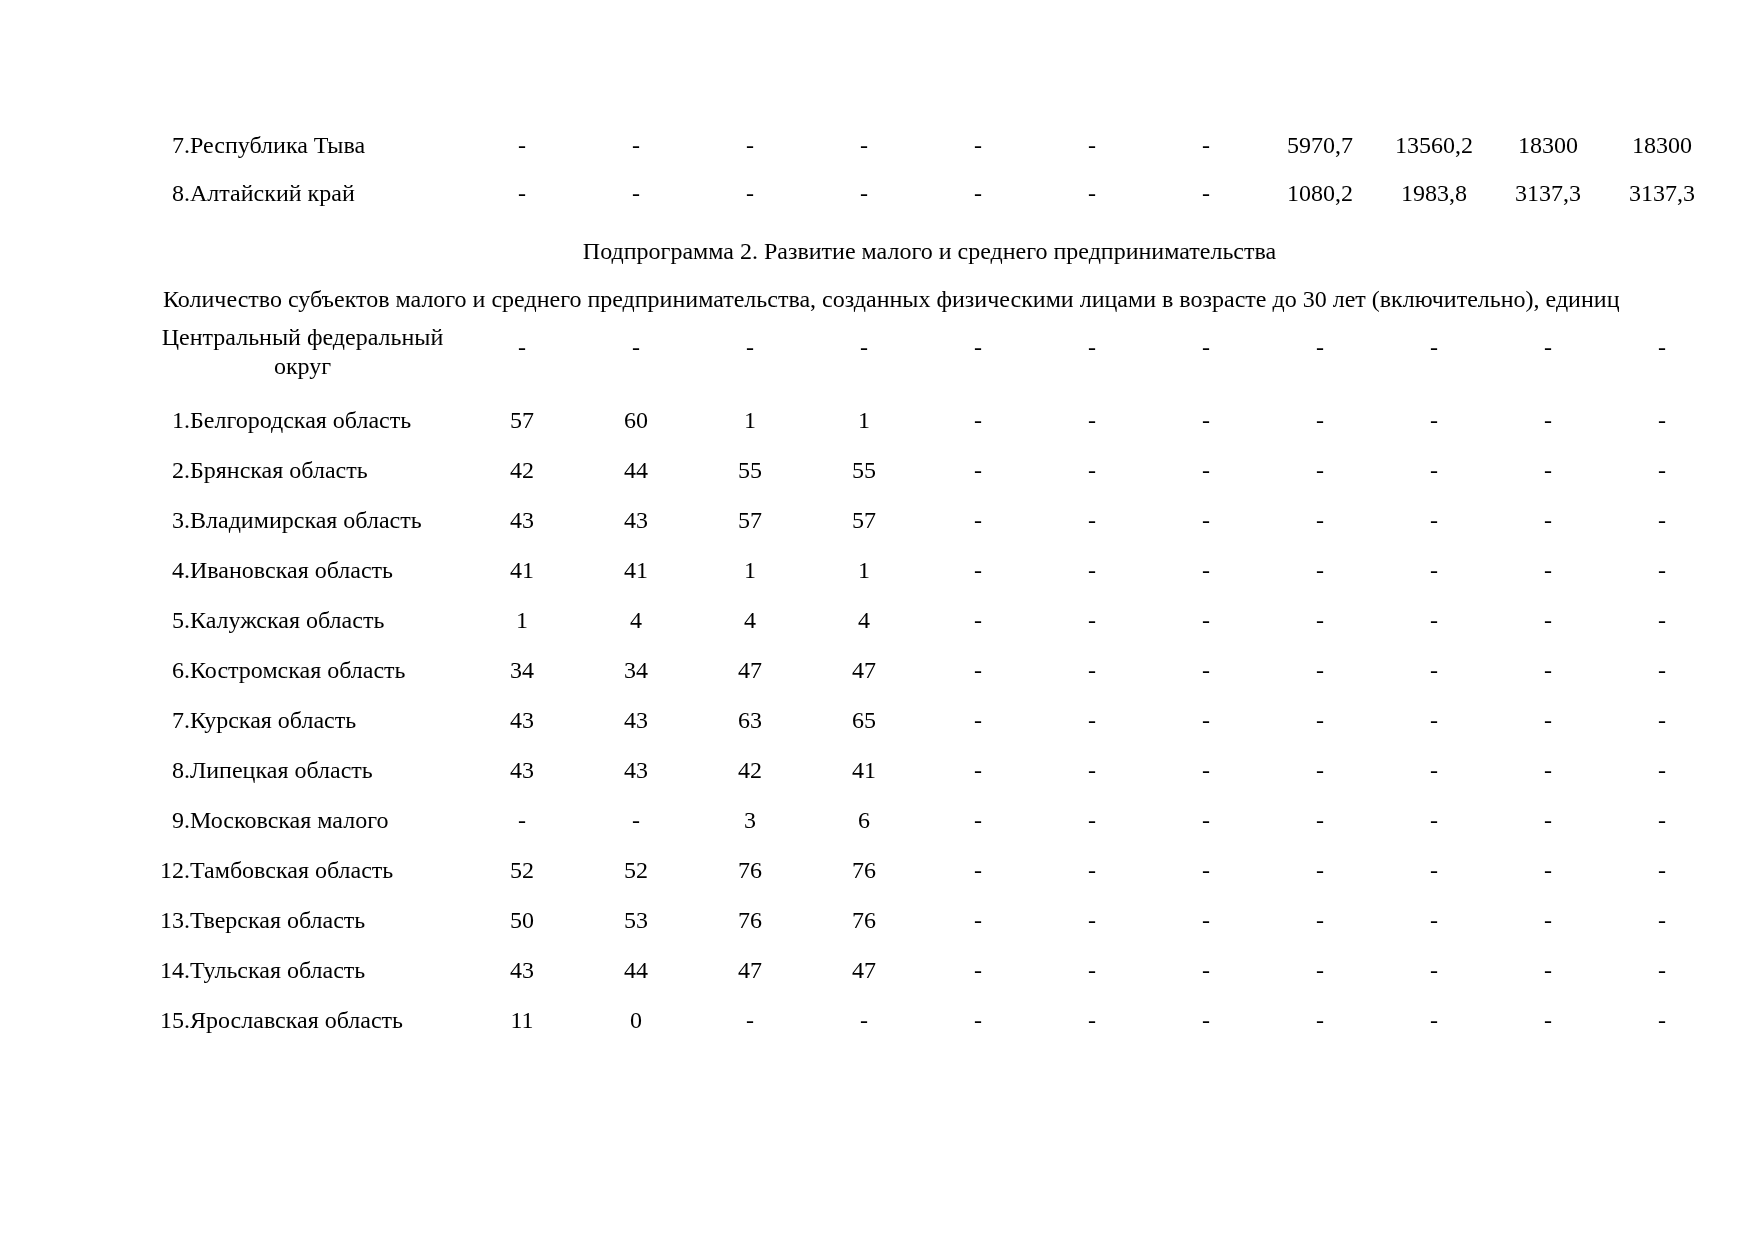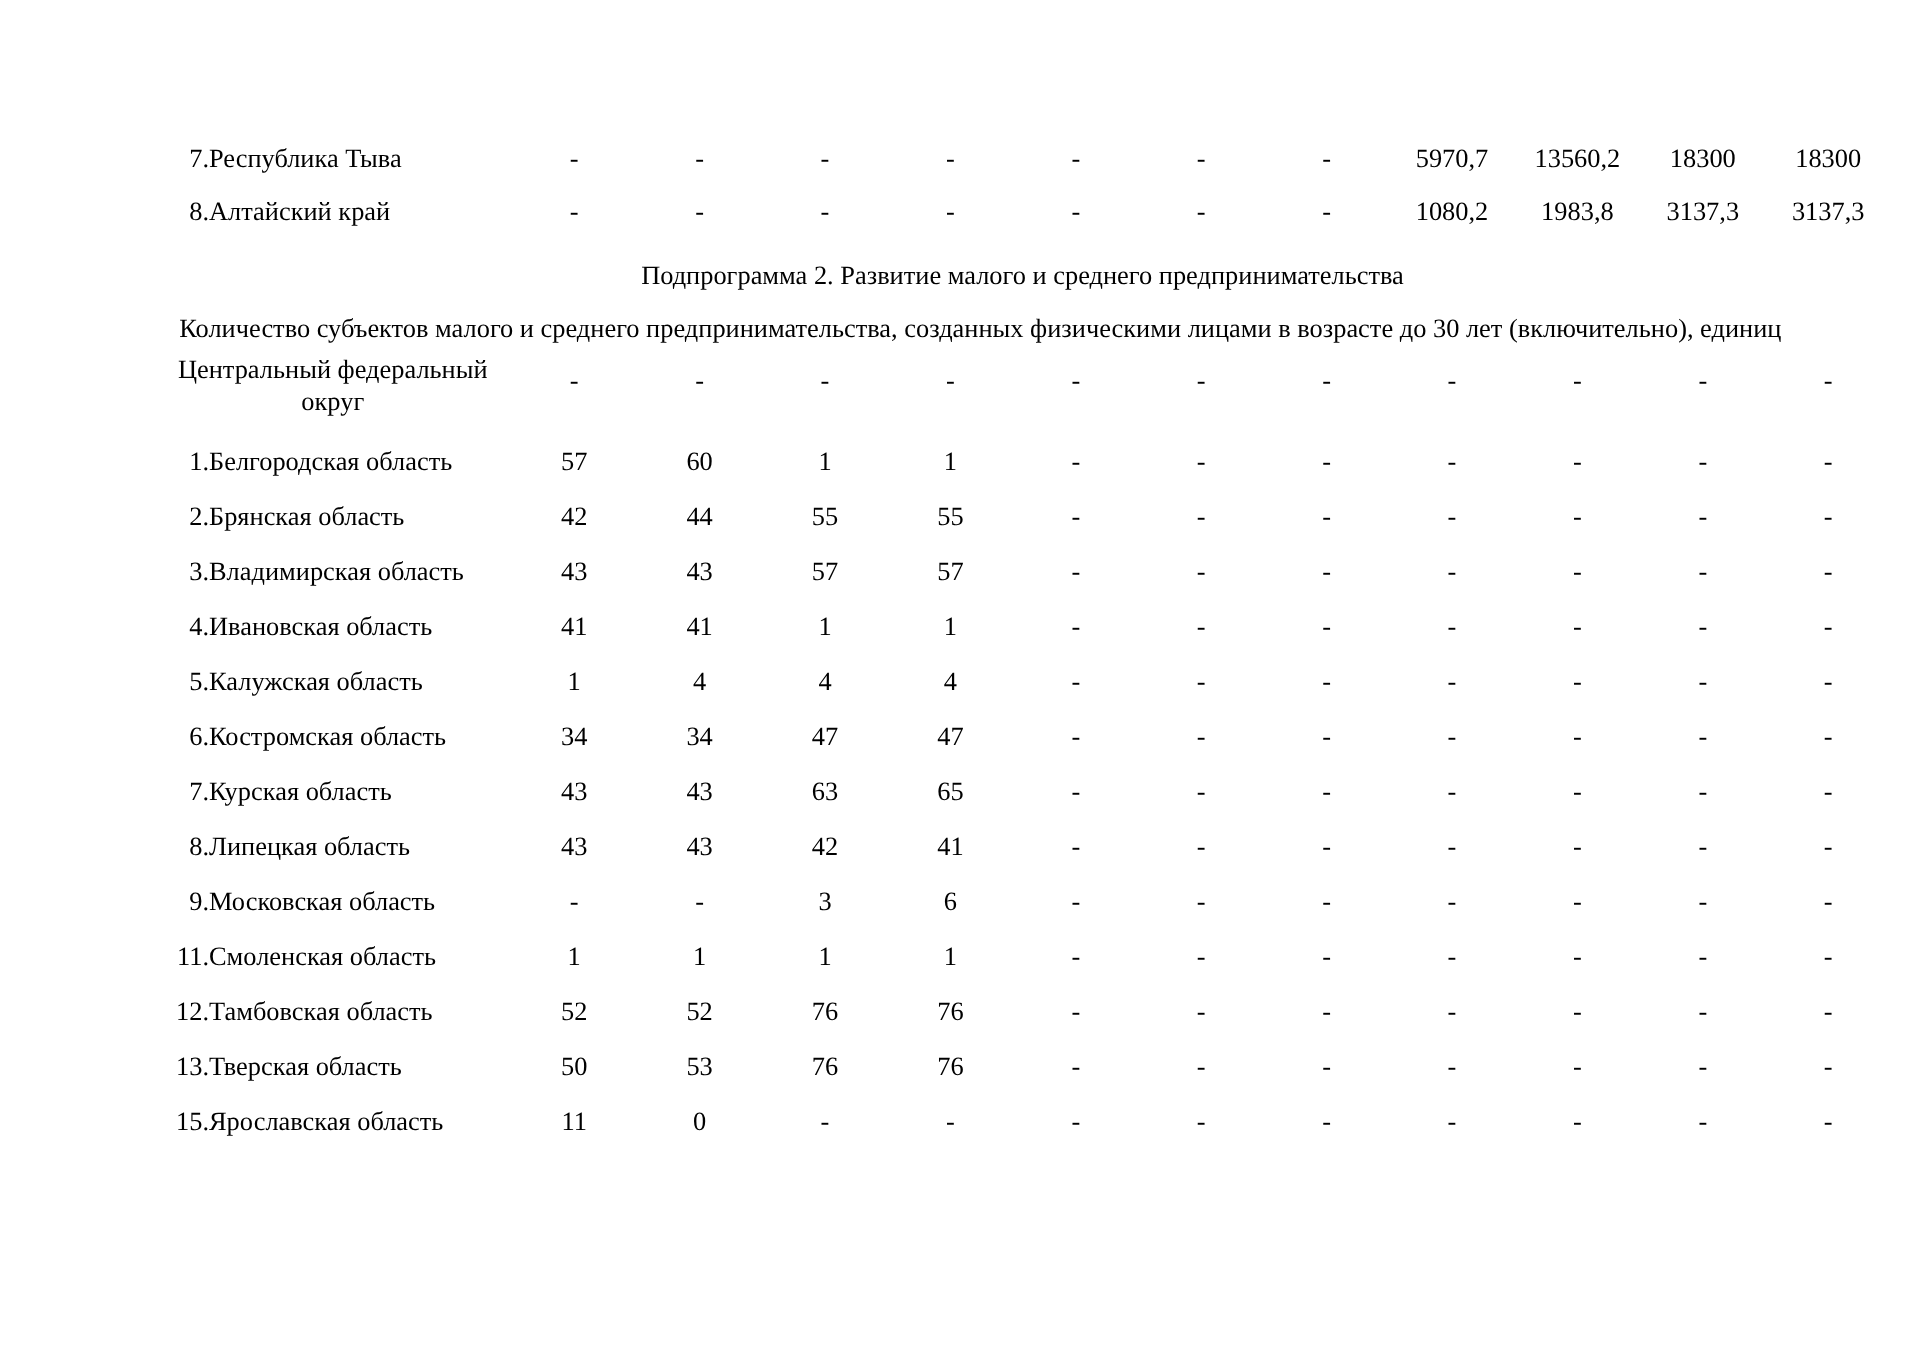--- a/index.html
+++ b/index.html
@@ -259,40 +259,25 @@
           <td class="val">-</td>
           <td class="val">-</td>
           <td class="val">-</td>
           <td class="val">-</td>
           <td class="val">-</td>
           <td class="val">-</td>
           <td class="val">-</td>
         </tr>
         <tr class="data-row">
           <td class="num">9.</td>
-          <td class="name">Московская область</td>
+          <td class="name">Московская малого</td>
           <td class="val">-</td>
           <td class="val">-</td>
           <td class="val">3</td>
           <td class="val">6</td>
-          <td class="val">-</td>
-          <td class="val">-</td>
-          <td class="val">-</td>
-          <td class="val">-</td>
-          <td class="val">-</td>
-          <td class="val">-</td>
-          <td class="val">-</td>
-        </tr>
-        <tr class="data-row">
-          <td class="num">11.</td>
-          <td class="name">Смоленская область</td>
-          <td class="val">1</td>
-          <td class="val">1</td>
-          <td class="val">1</td>
-          <td class="val">1</td>
           <td class="val">-</td>
           <td class="val">-</td>
           <td class="val">-</td>
           <td class="val">-</td>
           <td class="val">-</td>
           <td class="val">-</td>
           <td class="val">-</td>
         </tr>
         <tr class="data-row">
           <td class="num">12.</td>
@@ -318,20 +303,35 @@
           <td class="val">76</td>
           <td class="val">-</td>
           <td class="val">-</td>
           <td class="val">-</td>
           <td class="val">-</td>
           <td class="val">-</td>
           <td class="val">-</td>
           <td class="val">-</td>
         </tr>
         <tr class="data-row">
+          <td class="num">14.</td>
+          <td class="name">Тульская область</td>
+          <td class="val">43</td>
+          <td class="val">44</td>
+          <td class="val">47</td>
+          <td class="val">47</td>
+          <td class="val">-</td>
+          <td class="val">-</td>
+          <td class="val">-</td>
+          <td class="val">-</td>
+          <td class="val">-</td>
+          <td class="val">-</td>
+          <td class="val">-</td>
+        </tr>
+        <tr class="data-row">
           <td class="num">15.</td>
           <td class="name">Ярославская область</td>
           <td class="val">11</td>
           <td class="val">0</td>
           <td class="val">-</td>
           <td class="val">-</td>
           <td class="val">-</td>
           <td class="val">-</td>
           <td class="val">-</td>
           <td class="val">-</td>

